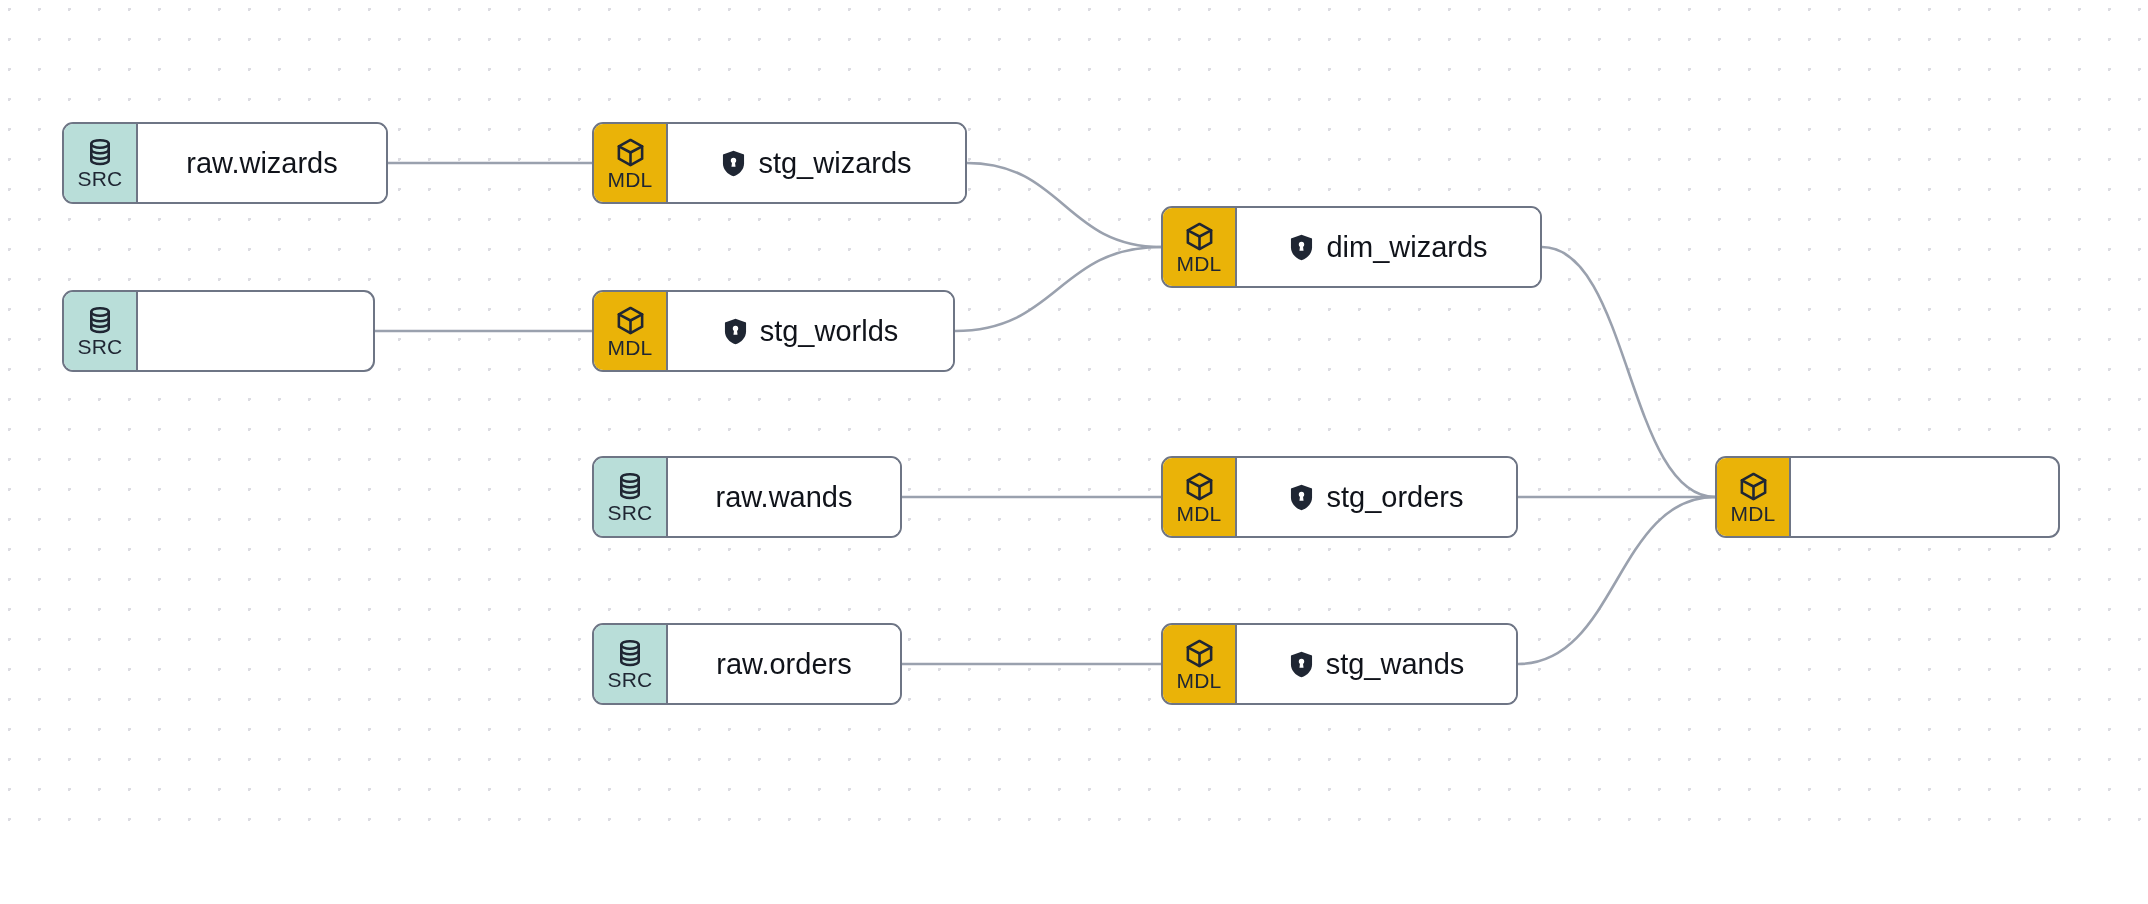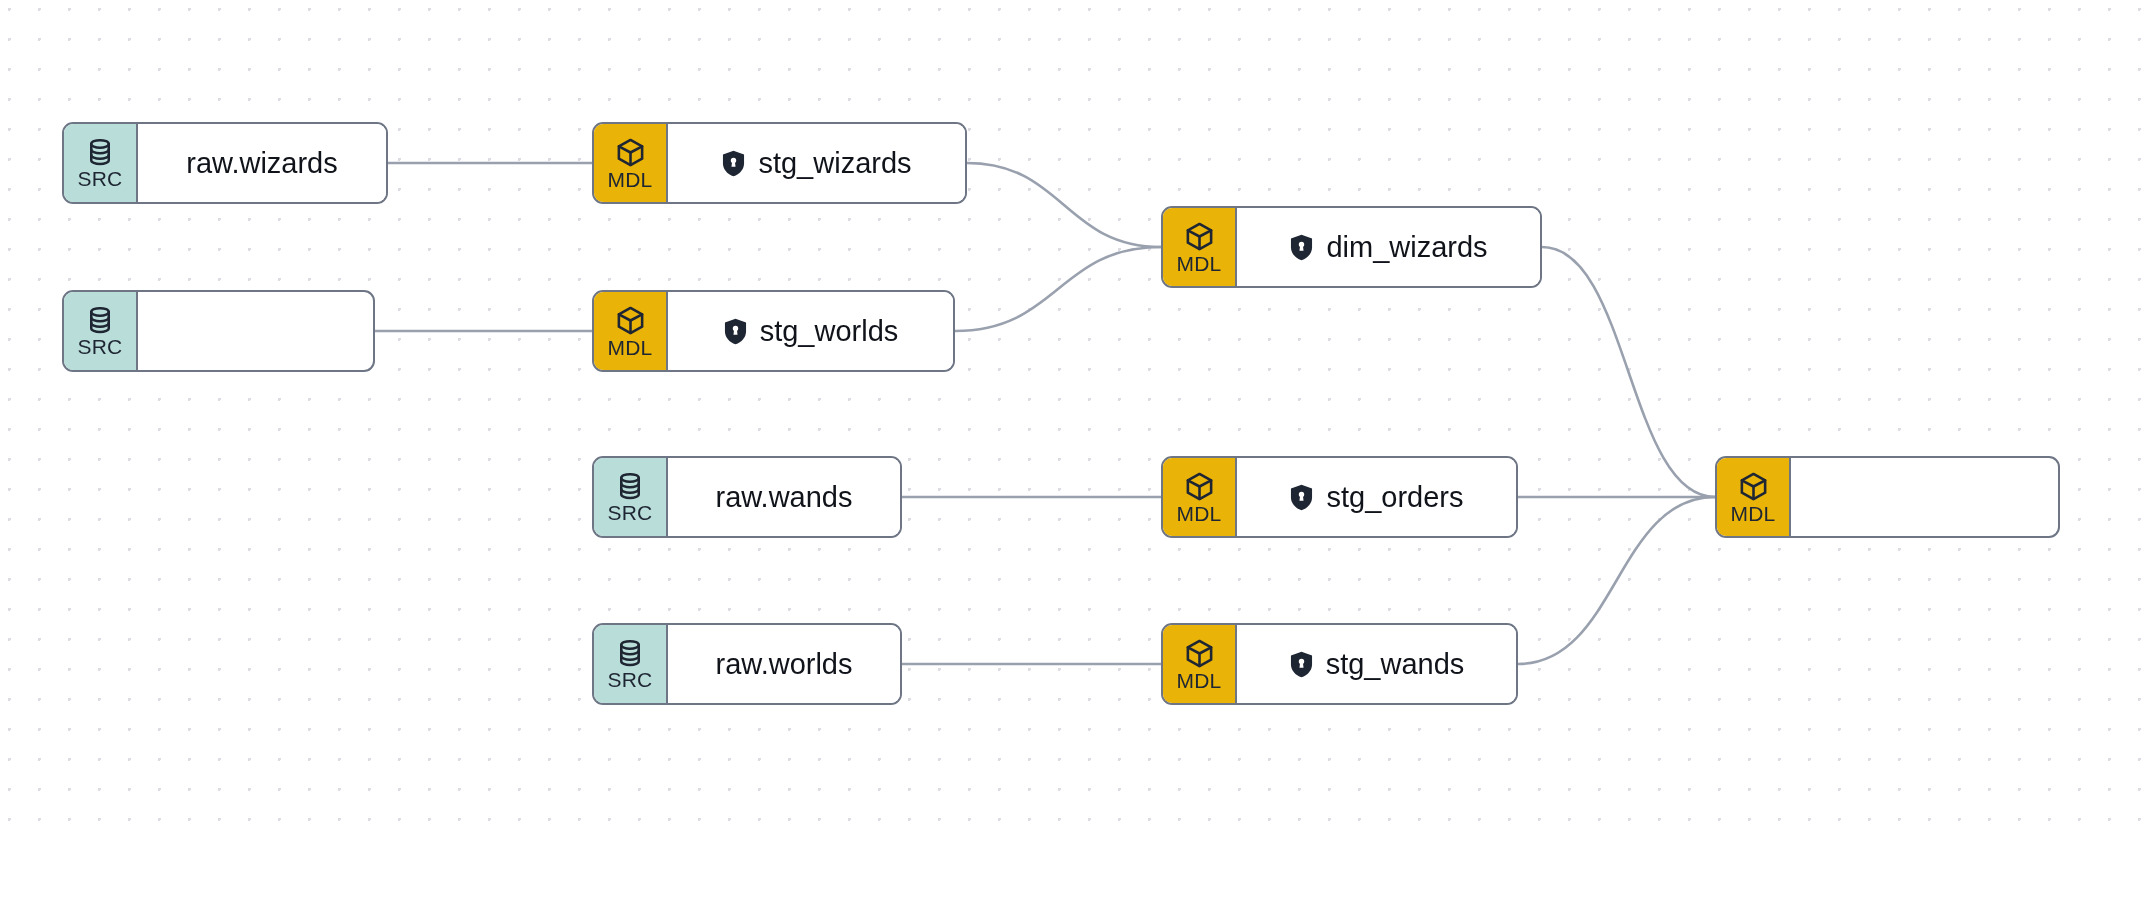--- a/index.html
+++ b/index.html
@@ -142,21 +142,21 @@
             <svg width="30" height="30" viewBox="0 0 24 24" fill="none" stroke="#1f2633" stroke-width="2" stroke-linecap="round" stroke-linejoin="round">
               <ellipse cx="12" cy="5.5" rx="7" ry="3"></ellipse>
               <path d="M5 5.5v13c0 1.66 3.13 3 7 3s7-1.34 7-3v-13"></path>
               <path d="M5 10c0 1.66 3.13 3 7 3s7-1.34 7-3"></path>
               <path d="M5 14.4c0 1.66 3.13 3 7 3s7-1.34 7-3"></path>
             </svg>
           </span>
           <span class="badge-label">SRC</span>
         </div>
         <div class="node-body">
-          <span class="node-label">raw.worlds</span>
+          <span class="node-label">raw.orders</span>
         </div>
       </div>
       <div class="node" style="left: 592px; top: 122px; width: 375px; height: 82px;">
         <div class="badge mdl">
           <span>
             <svg width="31" height="31" viewBox="0 0 24 24" fill="none" stroke="#1f2633" stroke-width="2" stroke-linecap="round" stroke-linejoin="round">
               <path d="M12 2.3 21 7.2v9.6L12 21.7 3 16.8V7.2z"></path>
               <path d="M3 7.2 12 12l9-4.8"></path>
               <path d="M12 12v9.7"></path>
             </svg>

